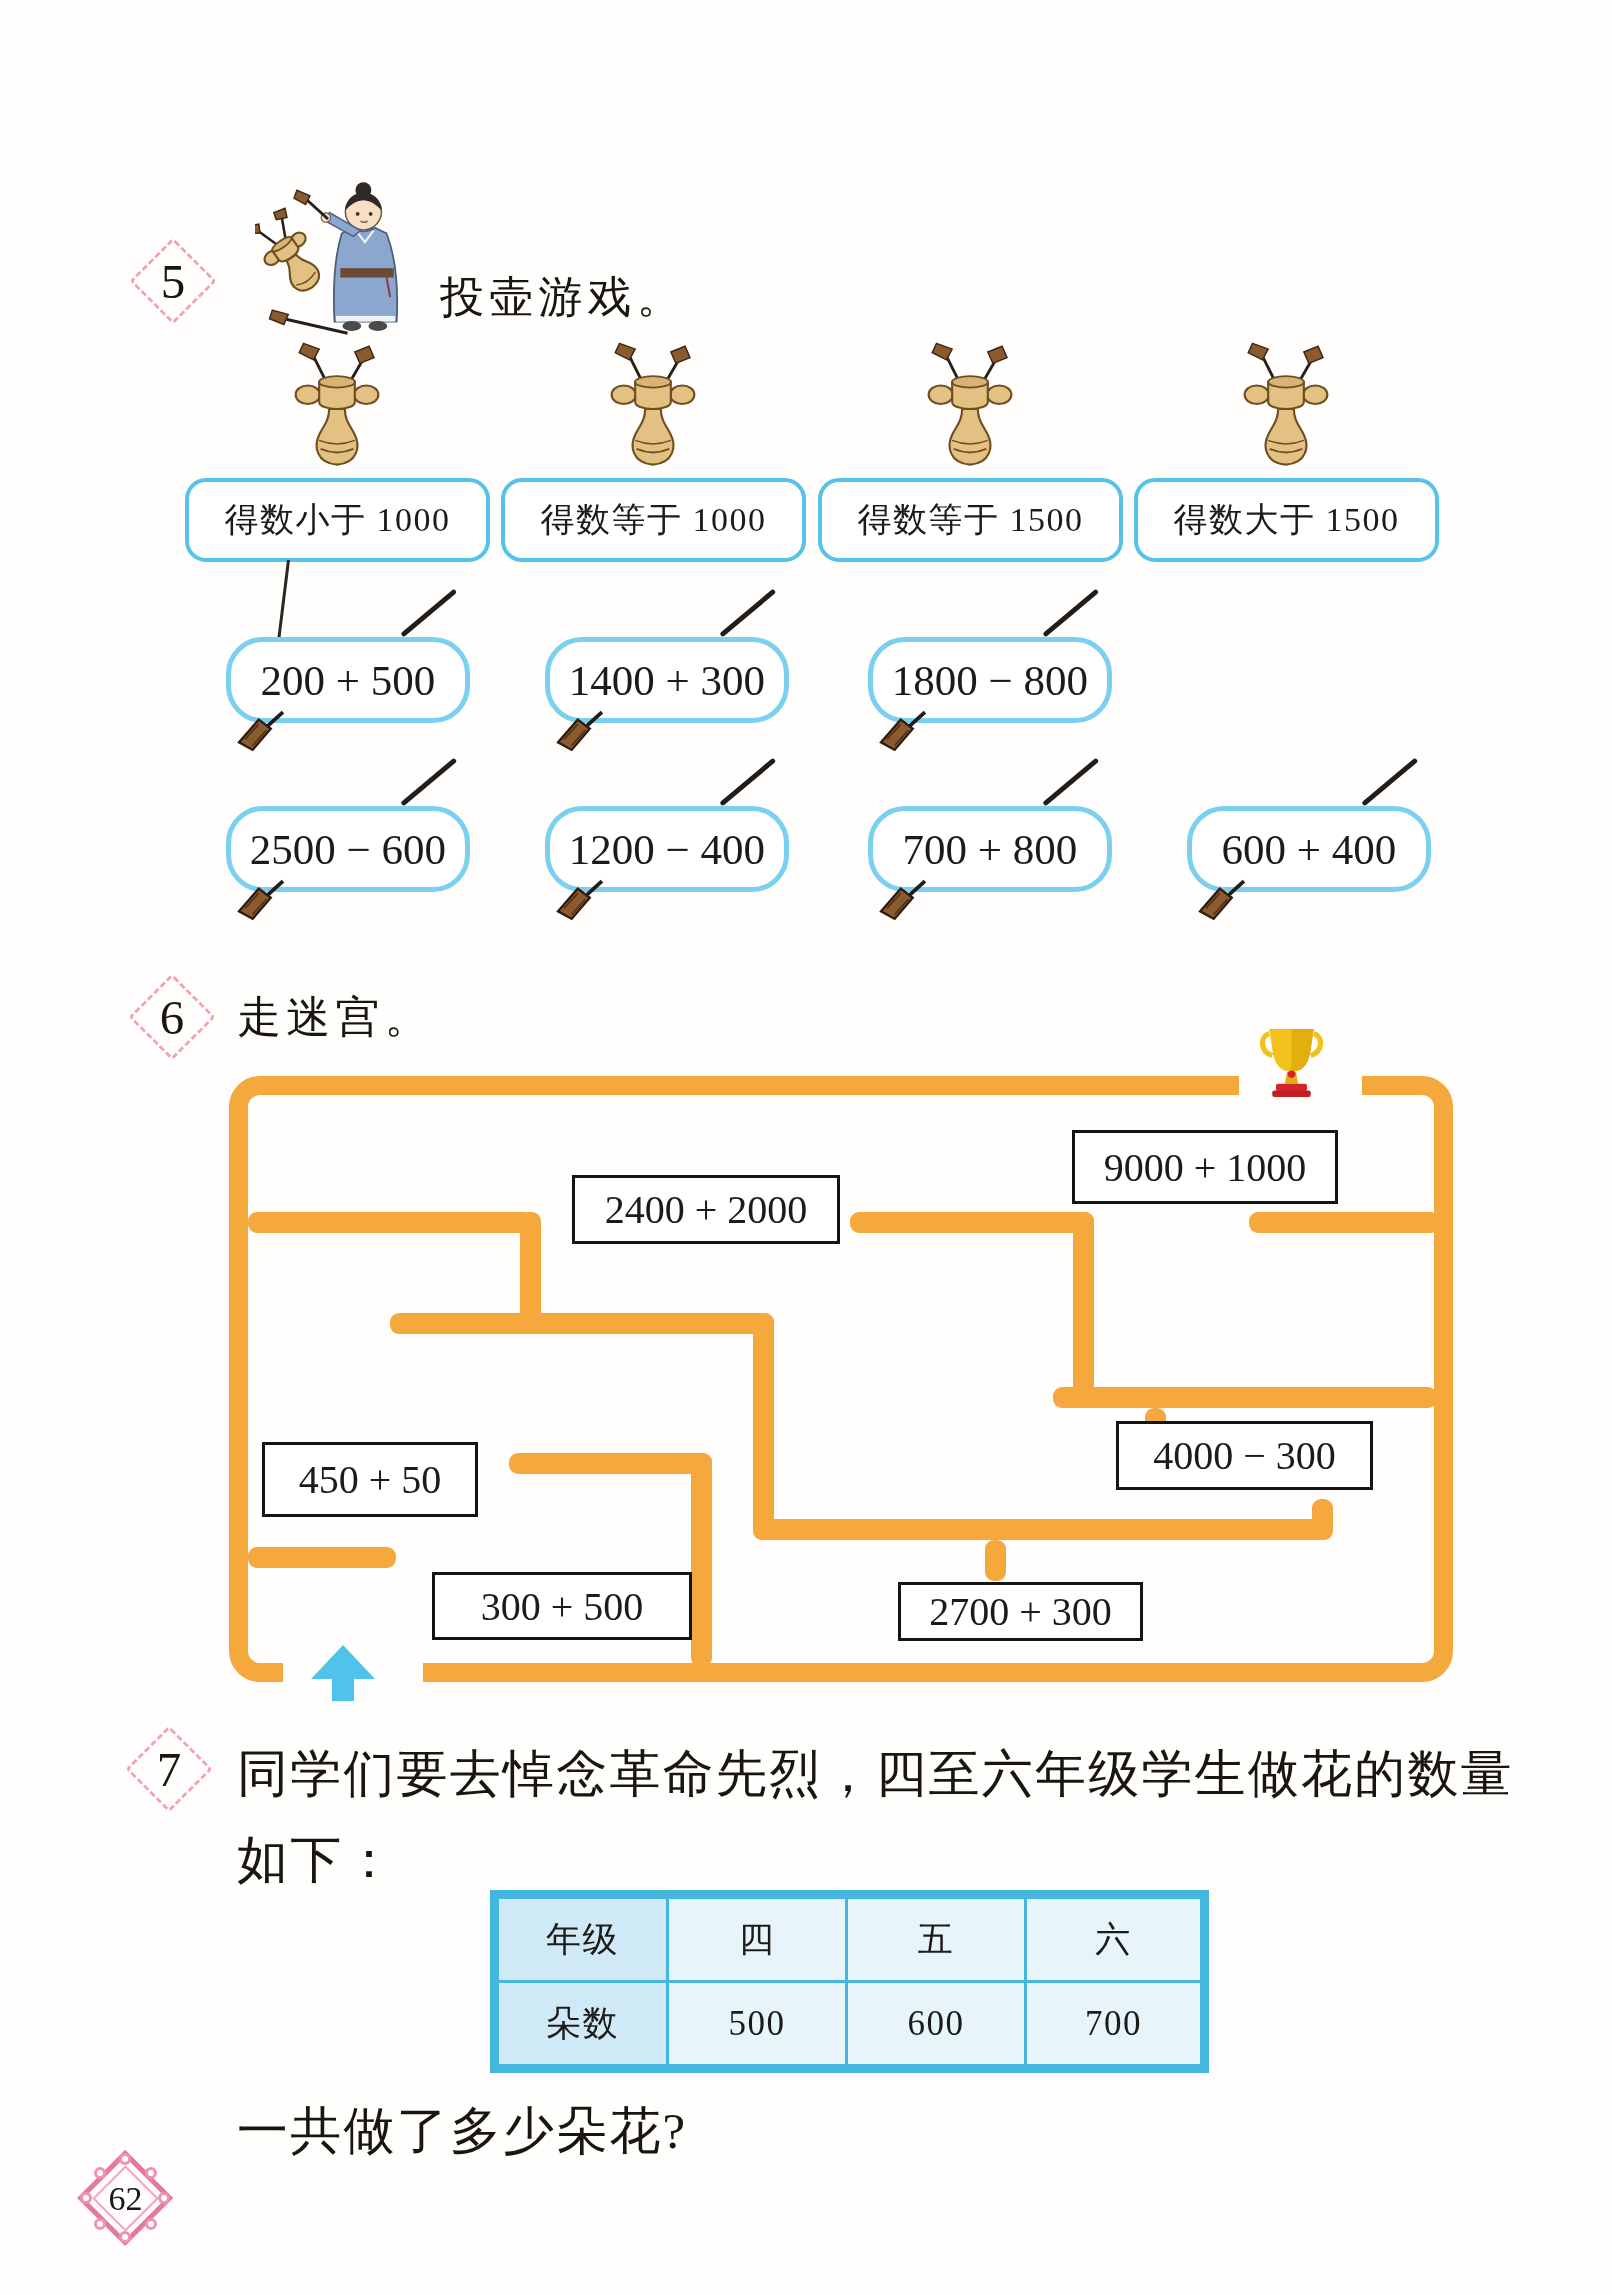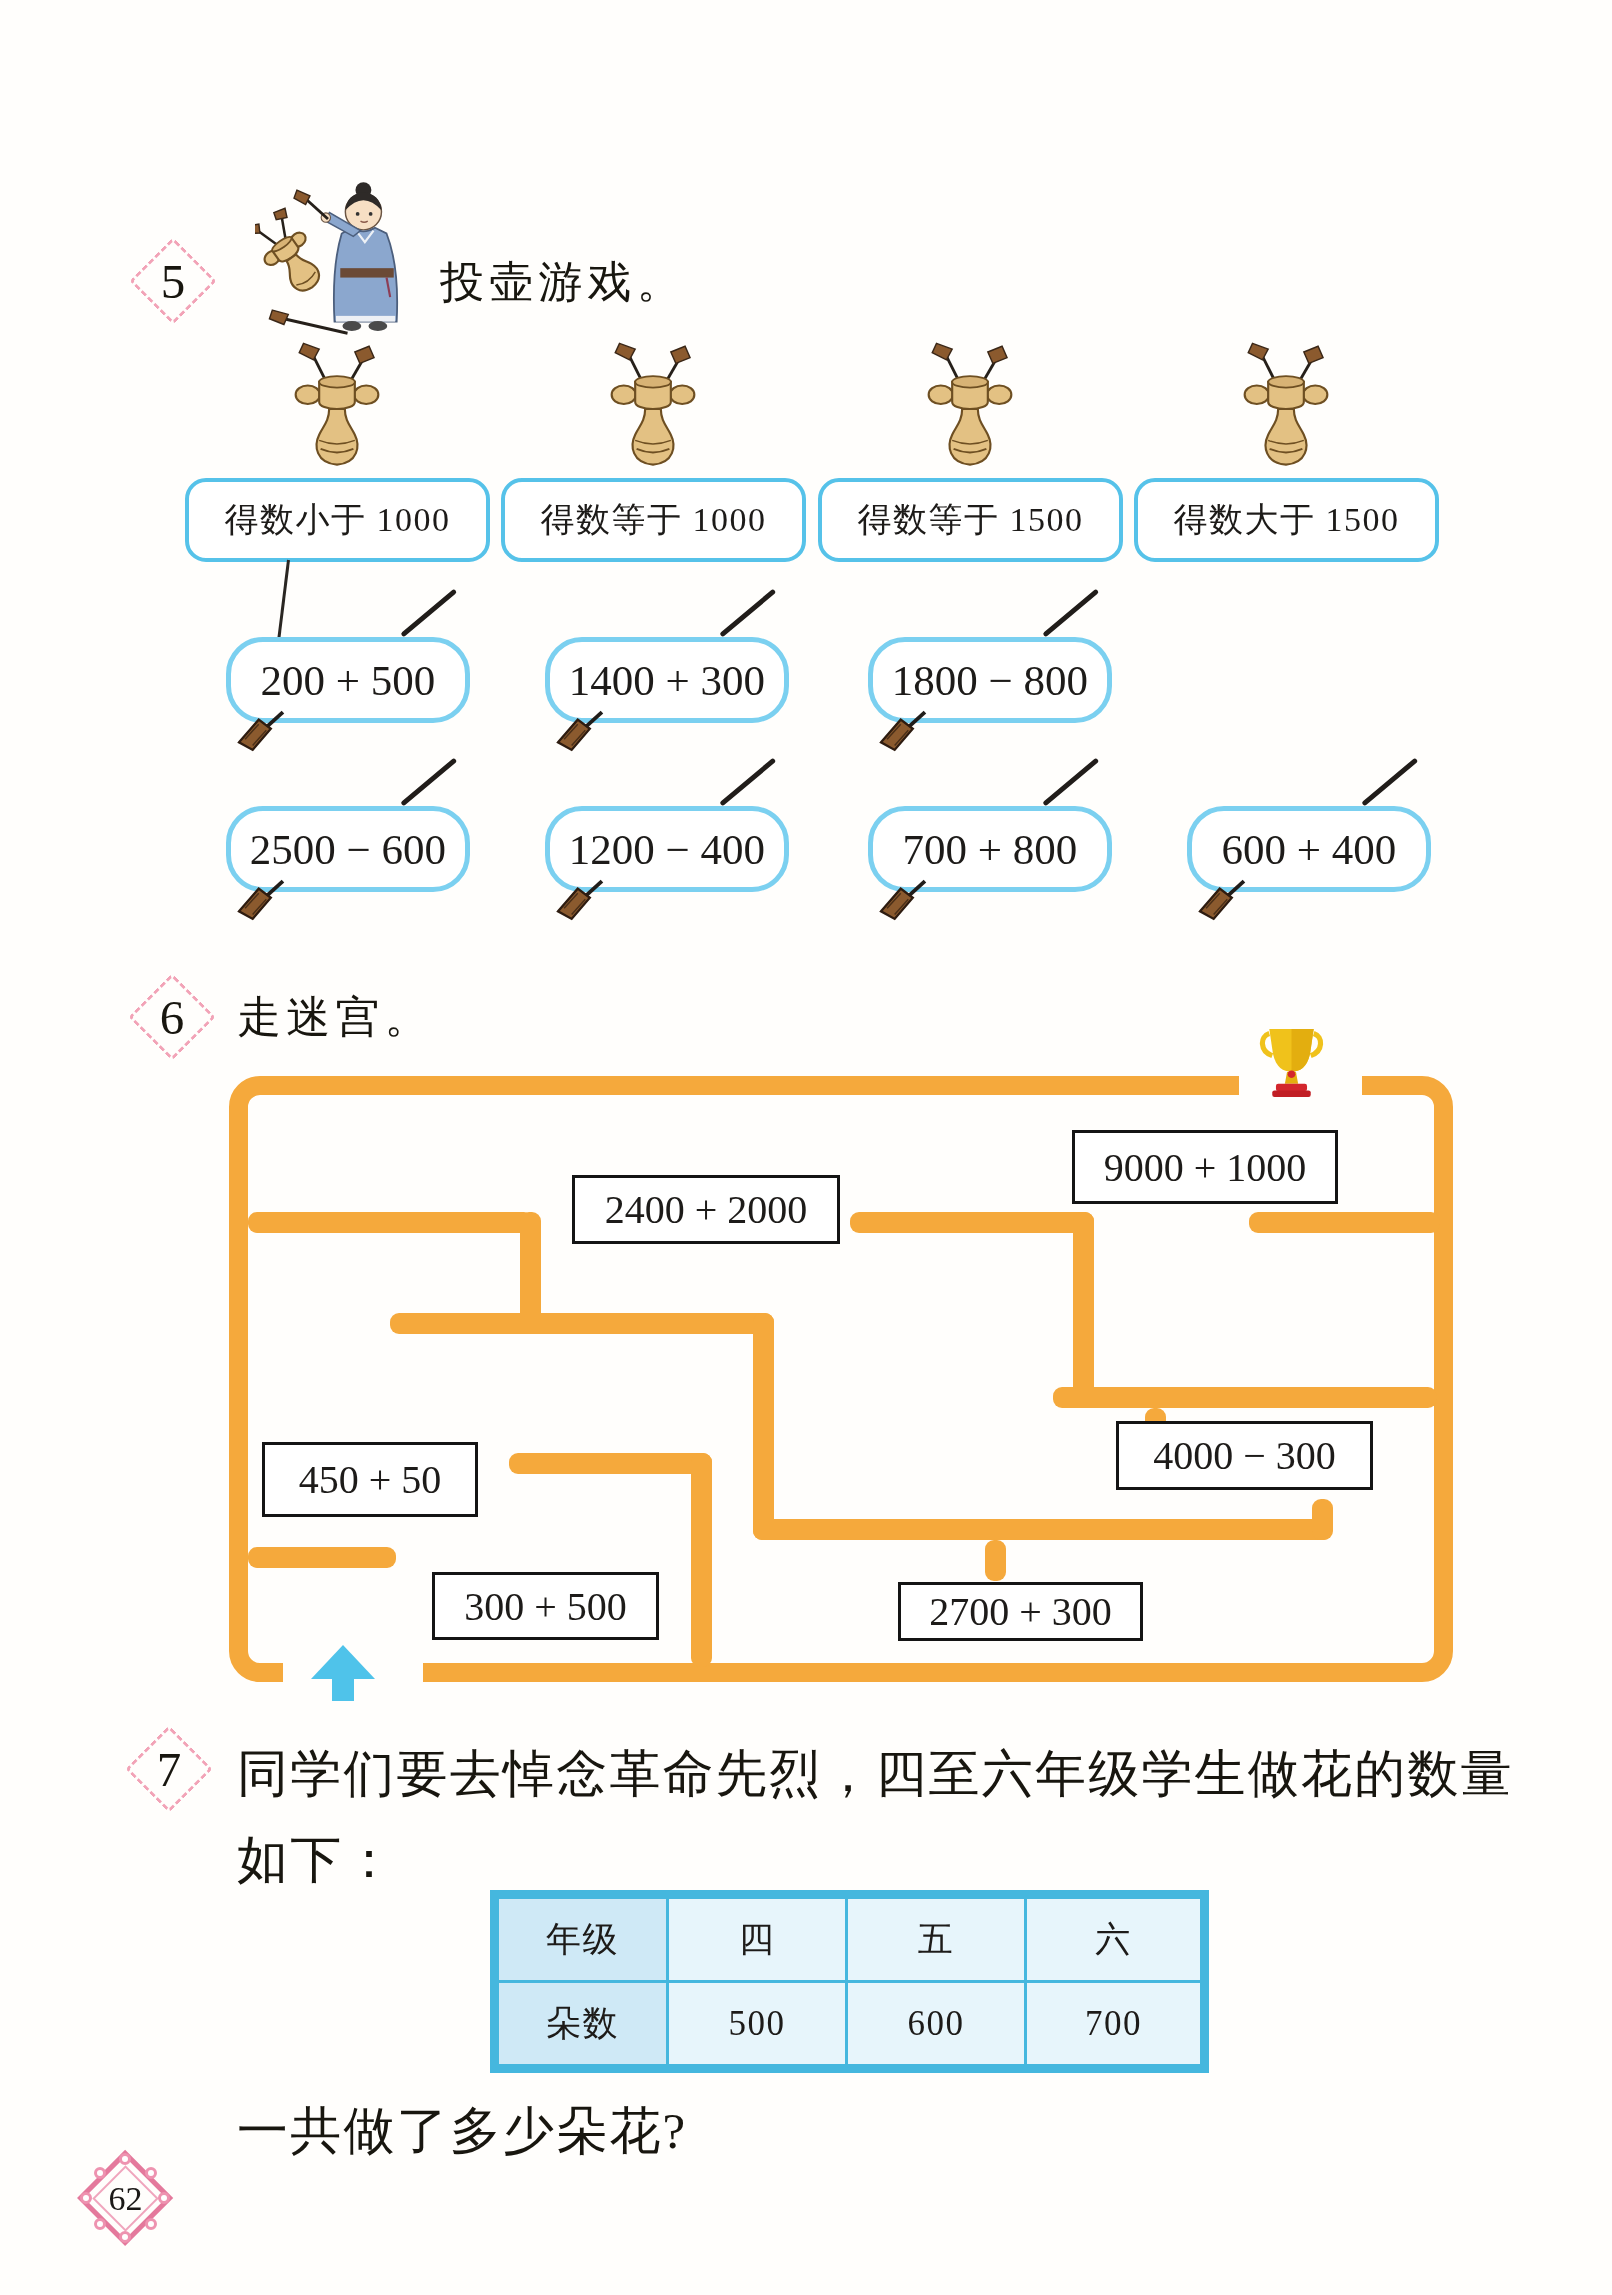--- a/index.html
+++ b/index.html
@@ -107,21 +107,21 @@
       <path d="M136,78 L96,56 l7,-11 L146,70 Z" fill="#8BA7CE" stroke="#4c5f7d" stroke-width="2"></path>
       <circle cx="98" cy="52" r="6.5" fill="#F7DFC4" stroke="#6b5543" stroke-width="1.5"></circle>
       <line x1="70" y1="26" x2="101" y2="54" stroke="#26201a" stroke-width="4"></line>
       <polygon points="58,14 76,22 70,34 54,25" fill="#8B5A2E" stroke="#3a2717" stroke-width="2"></polygon>
       <rect x="112" y="188" width="82" height="8" fill="#EDF0F5"></rect>
       <ellipse cx="134" cy="202" rx="13" ry="7" fill="#4a4a4a"></ellipse>
       <ellipse cx="170" cy="202" rx="13" ry="7" fill="#4a4a4a"></ellipse>
     </g>
   </svg>
 
-  <div class="ptitle" style="left:440px;top:253px;text-align:right;">投壶游戏。</div>
+  <div class="ptitle" style="left:440px;top:268px;text-align:right;">投壶游戏。</div>
 
   <svg class="abs" style="left:289px;top:342px;" width="96" height="139" viewBox="0 0 130 195">
     <line x1="57" y1="70" x2="28" y2="12" stroke="#26201a" stroke-width="4"></line>
     <line x1="74" y1="72" x2="100" y2="27" stroke="#26201a" stroke-width="4"></line>
     <polygon points="18,2 40,10 32,25 12,15" fill="#8B5A2E" stroke="#3a2717" stroke-width="2"></polygon>
     <polygon points="90,14 110,6 117,22 97,30" fill="#8B5A2E" stroke="#3a2717" stroke-width="2"></polygon>
     <ellipse cx="24" cy="74" rx="17" ry="13" fill="#E3C183" stroke="#6E4F22" stroke-width="3"></ellipse>
     <ellipse cx="106" cy="74" rx="17" ry="13" fill="#E3C183" stroke="#6E4F22" stroke-width="3"></ellipse>
     <path d="M40,56 h50 v28 c0,6 -11,10 -25,10 c-14,0 -25,-4 -25,-10 Z" fill="#E3C183" stroke="#6E4F22" stroke-width="3"></path>
     <ellipse cx="65" cy="56" rx="25" ry="8" fill="#D8B375" stroke="#6E4F22" stroke-width="2.5"></ellipse>
@@ -283,21 +283,21 @@
     <path d="M37,62 Q45,74 53,62 L49,68 Q45,72 41,68 Z" fill="#D3262C"></path>
     <circle cx="45" cy="65" r="5" fill="#D3262C"></circle>
     <rect x="24" y="78" width="42" height="10" rx="3" fill="#D3262C"></rect>
     <rect x="19" y="87" width="52" height="9" rx="3" fill="#C11E24"></rect>
   </svg>
 
   <div class="mbox" style="left:1072px;top:1130px;width:266px;height:74px;">9000 + 1000</div>
   <div class="mbox" style="left:572px;top:1175px;width:268px;height:69px;">2400 + 2000</div>
   <div class="mbox" style="left:1116px;top:1421px;width:257px;height:69px;">4000 − 300</div>
   <div class="mbox" style="left:262px;top:1442px;width:216px;height:75px;">450 + 50</div>
-  <div class="mbox" style="left:432px;top:1572px;width:227px;height:68px;">300 + 500</div>
+  <div class="mbox" style="left:432px;top:1572px;width:260px;height:68px;">300 + 500</div>
   <div class="mbox" style="left:898px;top:1582px;width:245px;height:59px;">2700 + 300</div>
 
   <div class="entry-arrow">
     <div class="tri"></div>
     <div class="stem"></div>
   </div>
 
   <div class="dbadge" style="left:132px;top:1732px;">
     <div class="drot"></div>
     <div class="dnum">7</div>

